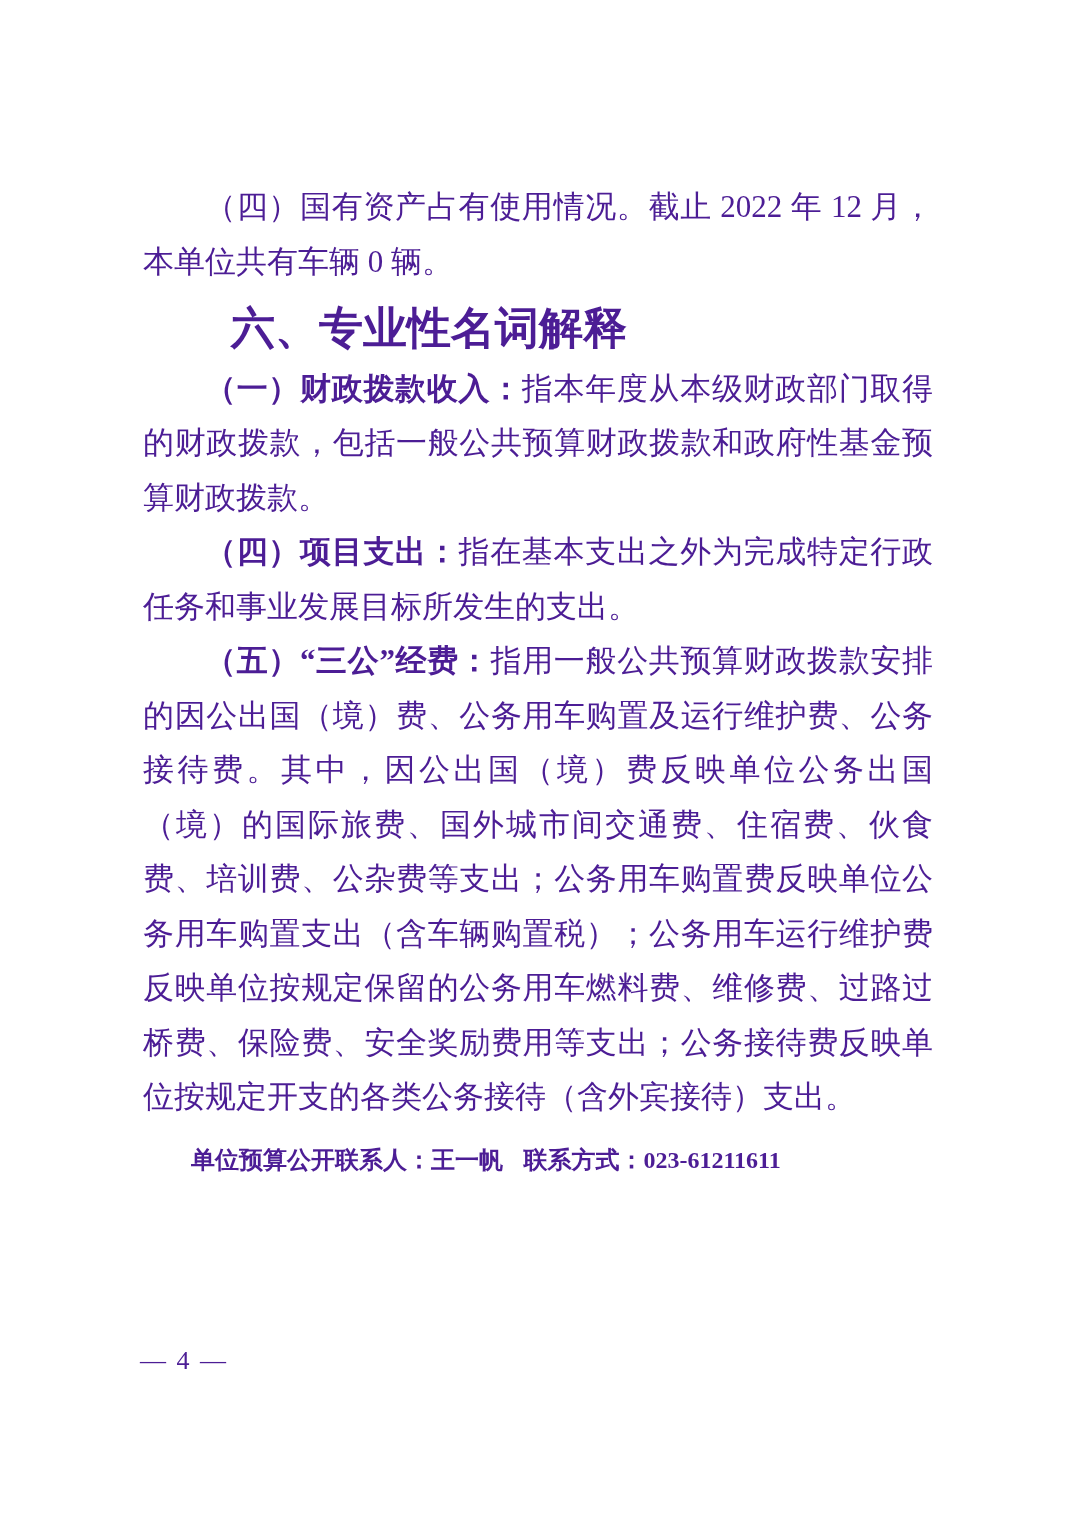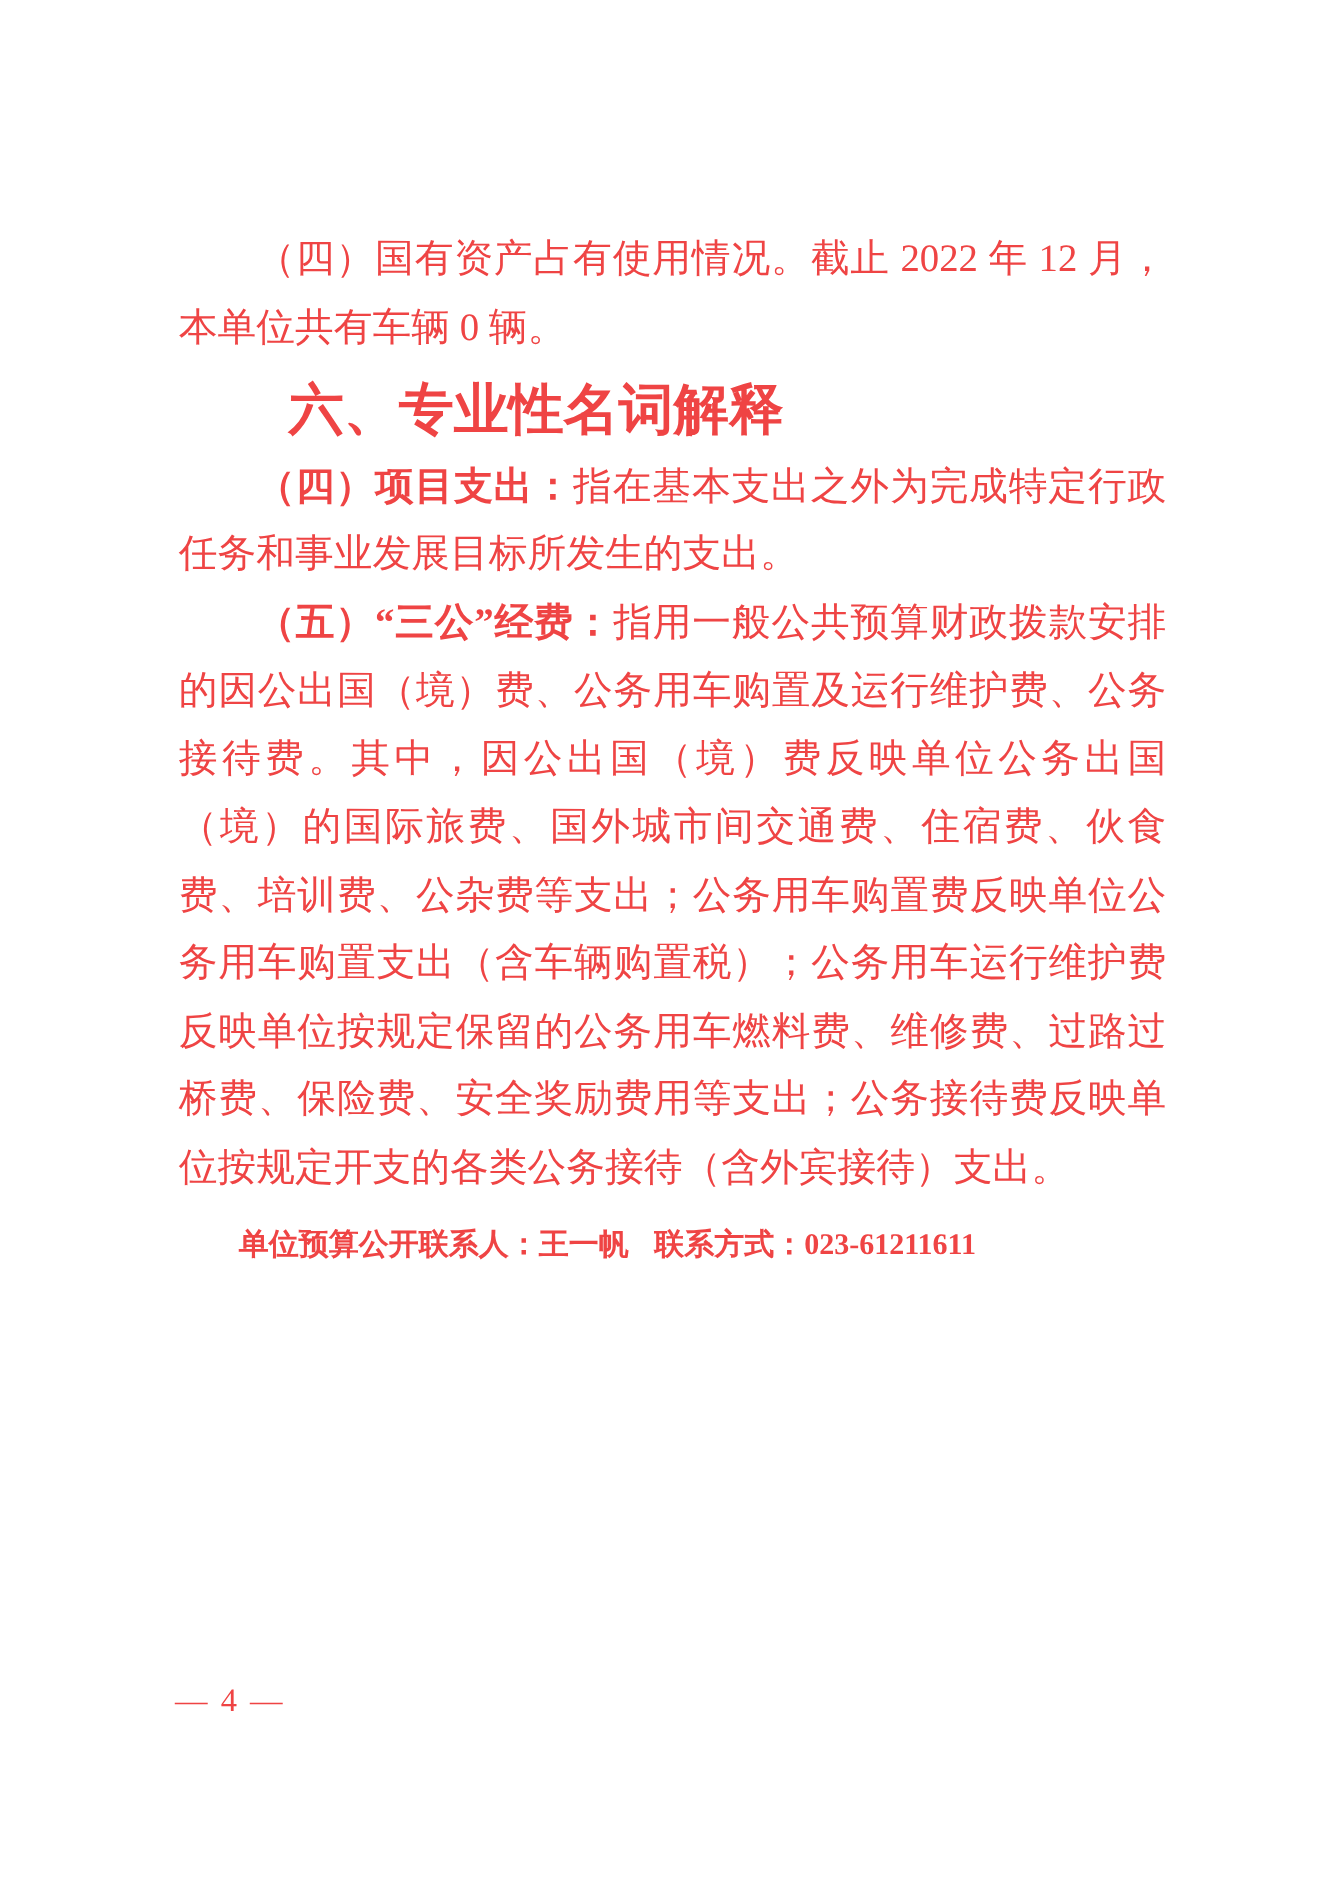--- a/index.html
+++ b/index.html
@@ -5,21 +5,21 @@
   html, body {
     margin: 0;
     padding: 0;
     background: #ffffff;
   }
   .page {
     position: relative;
     width: 1074px;
     height: 1520px;
     background: #ffffff;
-    color: #ef4444;
+    color: #4c1d95;
     font-family: "Liberation Serif", "DejaVu Serif", serif;
     overflow: hidden;
   }
   .content {
     position: absolute;
     left: 143px;
     top: 180px;
     width: 790px;
     font-size: 31px;
     line-height: 54.5px;
@@ -62,20 +62,21 @@
 </head>
 <body>
 
 <div class="page">
   <div class="content">
 
     <p class="para">（四）国有资产占有使用情况。截止 2022 年 12 月，本单位共有车辆 0 辆。</p>
 
     <h2 class="heading">六、专业性名词解释</h2>
 
+    <p class="para"><span class="term">（一）财政拨款收入：</span><span>指本年度从本级财政部门取得的财政拨款，包括一般公共预算财政拨款和政府性基金预算财政拨款。</span></p>
 
 
 
     <p class="para"><span class="term">（四）项目支出：</span><span>指在基本支出之外为完成特定行政任务和事业发展目标所发生的支出。</span></p>
 
     <p class="para"><span class="term">（五）“三公”经费：</span><span>指用一般公共预算财政拨款安排的因公出国（境）费、公务用车购置及运行维护费、公务接待费。其中，因公出国（境）费反映单位公务出国（境）的国际旅费、国外城市间交通费、住宿费、伙食费、培训费、公杂费等支出；公务用车购置费反映单位公务用车购置支出（含车辆购置税）；公务用车运行维护费反映单位按规定保留的公务用车燃料费、维修费、过路过桥费、保险费、安全奖励费用等支出；公务接待费反映单位按规定开支的各类公务接待（含外宾接待）支出。</span></p>
 
     <p class="contact"><span>单位预算公开联系人：</span><span>王一帆</span><span class="method">联系方式：</span><span>023-61211611</span></p>
 
   </div>

